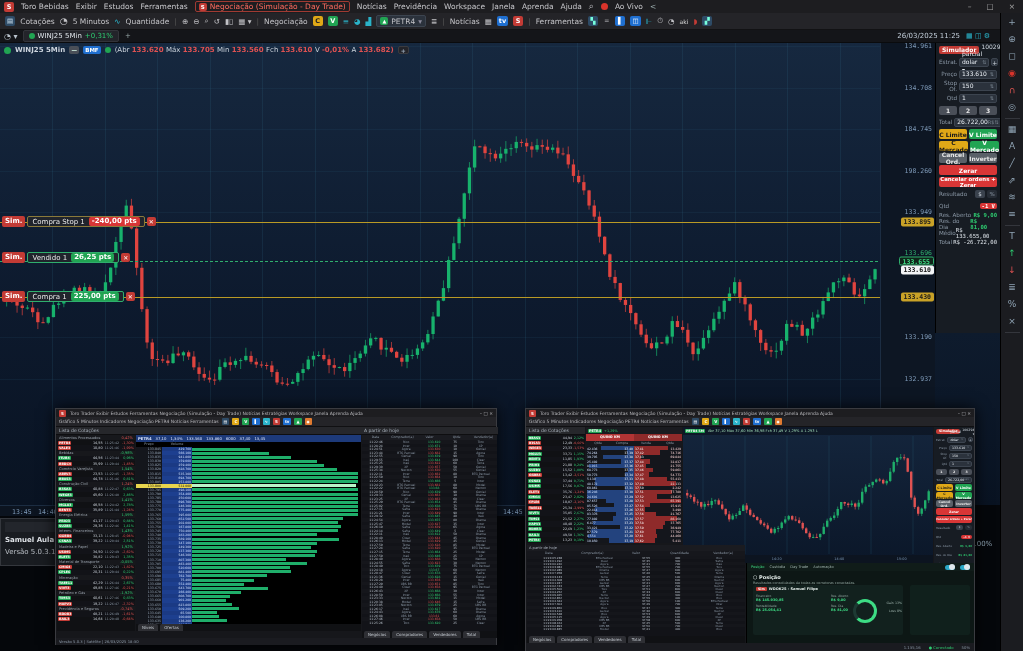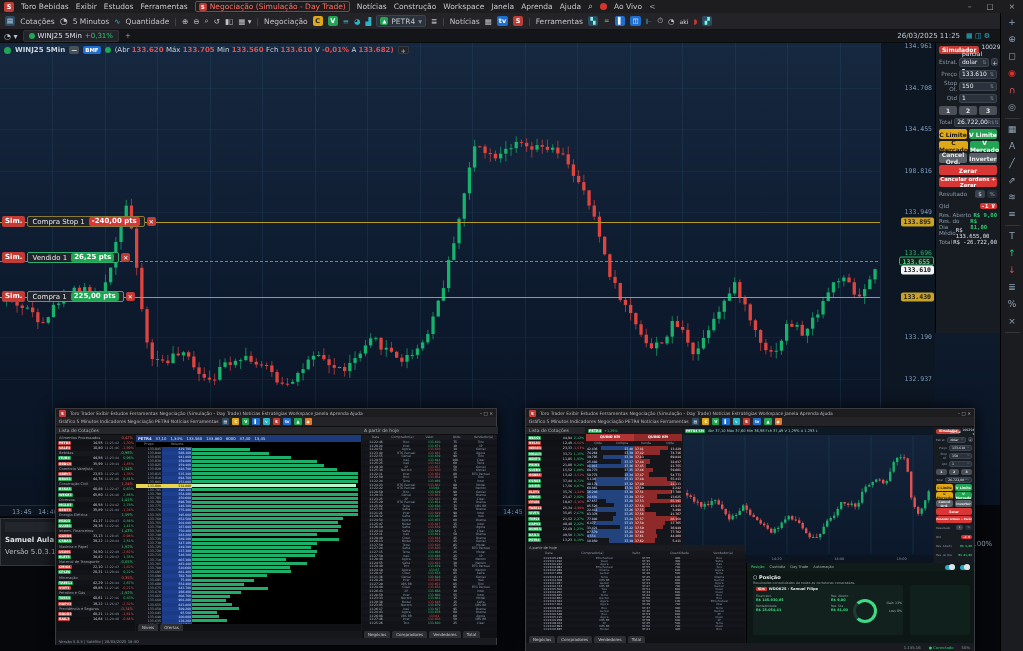--- a/index.html
+++ b/index.html
@@ -58,21 +58,21 @@
     <span class="chip" style="background:#c33b35;color:#fff;">S</span>
     <span class="menu-item">Toro Bebidas</span>
     <span class="menu-item">Exibir</span>
     <span class="menu-item">Estudos</span>
     <span class="menu-item">Ferramentas</span>
     <span class="sim-menu">
       <span class="chip" style="background:#c33b35;color:#fff;height:8px;min-width:8px;font-size:5.5px;">S</span>
       <span>Negociação (Simulação - Day Trade)</span>
     </span>
     <span class="menu-item">Notícias</span>
-    <span class="menu-item">Construção</span>
+    <span class="menu-item">Previdência</span>
     <span class="menu-item">Workspace</span>
     <span class="menu-item">Janela</span>
     <span class="menu-item">Aprenda</span>
     <span class="menu-item">Ajuda</span>
     <span style="font-size:9px;">⌕</span>
     <span style="width:7px;height:7px;border-radius:50%;background:#d9342b;display:inline-block;"></span>
     <span class="menu-item">Ao Vivo</span>
     <span style="color:#9aa;">&lt;</span>
     <span style="flex:1;"></span>
     <span style="color:#aaa;padding:0 4px;">–</span>
@@ -545,22 +545,22 @@
             <div class="pts" style="background: rgb(33, 164, 83); color: rgb(255, 255, 255);">225,00 pts</div>
           </div>
           <div class="x">✕</div>
         </div>
       </div>
   </div>
 
   <div id="axis" class="abs">
       <div class="tick mono" style="top: 3px;">134.961</div>
       <div class="tick mono" style="top: 45px;">134.708</div>
-      <div class="tick mono" style="top: 86px;">134.455</div>
-      <div class="tick mono" style="top: 128px;">198.816</div>
+      <div class="tick mono" style="top: 86px;">184.745</div>
+      <div class="tick mono" style="top: 128px;">198.260</div>
       <div class="tick mono" style="top: 169px;">133.949</div>
       <div class="tick mono" style="top: 294px;">133.190</div>
       <div class="tick mono" style="top: 336px;">132.937</div>
       <div class="tick mono" style="top: 210px; color: rgb(47, 174, 109);">133.696</div>
       <div class="pxlabel mono" style="top: 179px; background: rgb(201, 162, 39); color: rgb(26, 26, 26);">133.895</div>
       <div class="pxlabel mono" style="top: 218px; background: rgb(16, 36, 26); color: rgb(61, 220, 132); border: 1px solid rgb(47, 174, 109);">133.655</div>
       <div class="pxlabel mono" style="top: 227px; background: rgb(242, 244, 246); color: rgb(17, 17, 17);">133.610</div>
       <div class="pxlabel mono" style="top: 254px; background: rgb(201, 162, 39); color: rgb(26, 26, 26);">133.430</div>
     </div>
   <div id="chart-right-fill" class="abs"></div>

